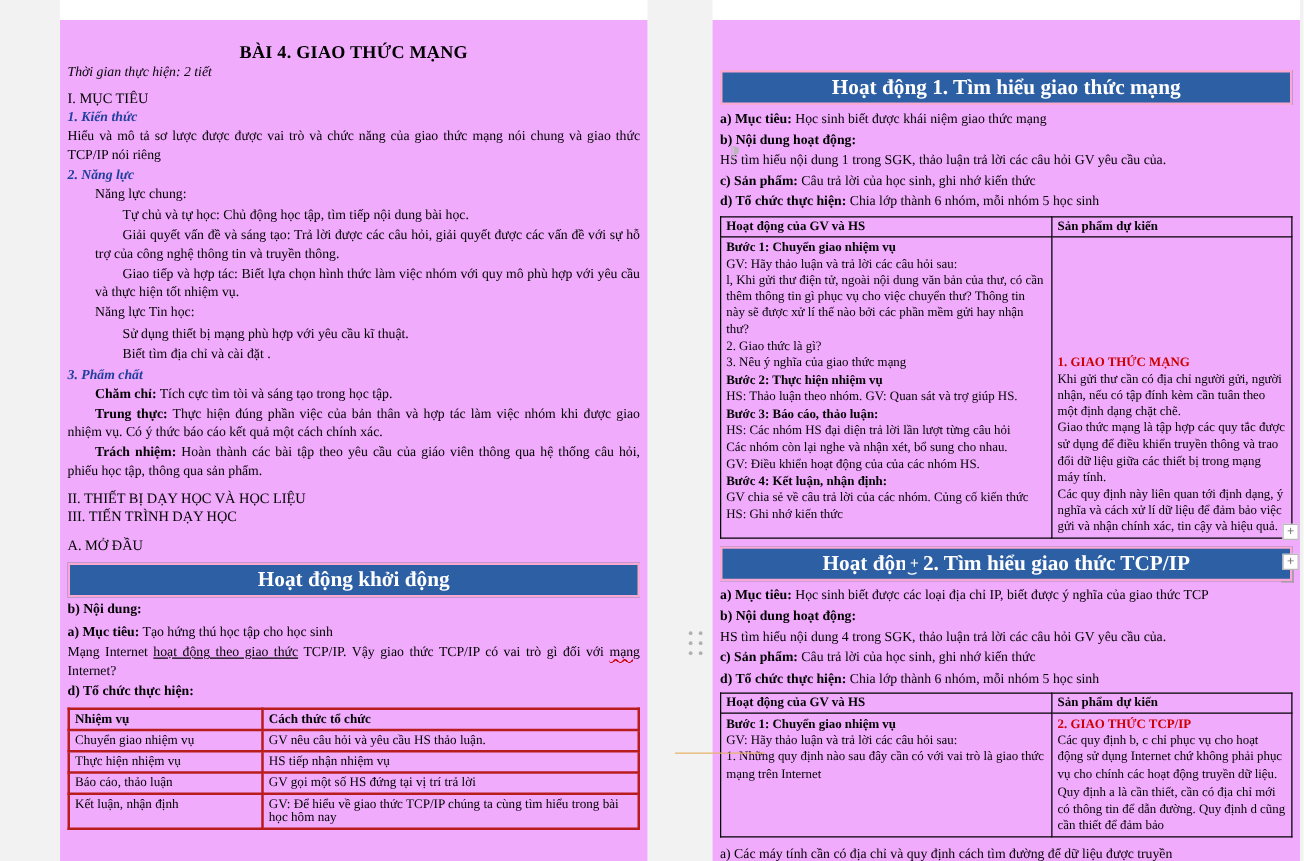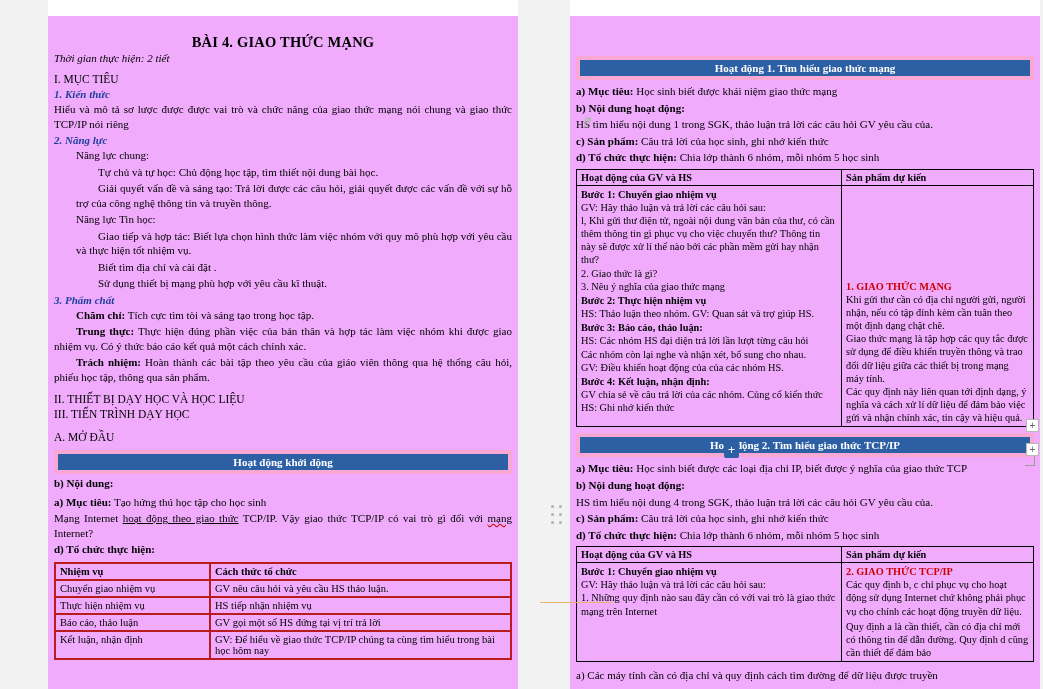--- a/index.html
+++ b/index.html
@@ -33,23 +33,23 @@
   .p { margin-top:2px; line-height:1.32; text-align:justify; }
   .ind { text-indent:22px; }
   .b { font-weight:bold; }
 
   .banner {
     background:#2d5fa4;
     color:#fff;
     font-weight:bold;
     text-align:center;
     padding:2px 16px;
-    font-size:11px;
+    font-size:17px;
     margin-top:7px;
-    border:4px solid #f9a8d4;
+    border:2px solid #f9a8d4;
   }
 
   table.tbl {
     width:100%;
     border-collapse:collapse;
     margin-top:5px;
     font-size:10.5px;
   }
   table.tbl td, table.tbl th {
     border:2px solid #b91c1c;
@@ -132,26 +132,26 @@
 
   <div class="title">BÀI 4. GIAO THỨC MẠNG</div>
   <div class="subtitle">Thời gian thực hiện: 2 tiết</div>
 
   <div class="h-sec">I. MỤC TIÊU</div>
   <div class="h-sub">1. Kiến thức</div>
   <div class="p">Hiểu và mô tả sơ lược được được vai trò và chức năng của giao thức mạng nói chung và giao thức TCP/IP nói riêng</div>
 
   <div class="h-sub">2. Năng lực</div>
   <div class="p ind">Năng lực chung:</div>
-  <div class="p" style="padding-left:22px;text-indent:22px;">Tự chủ và tự học: Chủ động học tập, tìm thiết nội dung bài học.</div>
+  <div class="p" style="padding-left:22px;text-indent:22px;">Tự chủ và tự học: Chủ động học tập, tìm tiếp nội dung bài học.</div>
   <div class="p" style="padding-left:22px;text-indent:22px;">Giải quyết vấn đề và sáng tạo: Trả lời được các câu hỏi, giải quyết được các vấn đề với sự hỗ trợ của công nghệ thông tin và truyền thông.</div>
+  <div class="p" style="padding-left:22px;text-indent:22px;">Giao tiếp và hợp tác: Biết lựa chọn hình thức làm việc nhóm với quy mô phù hợp với  yêu cầu và thực hiện tốt nhiệm vụ.</div>
   <div class="p ind">Năng lực Tin học:</div>
-  <div class="p" style="padding-left:22px;text-indent:22px;">Giao tiếp và hợp tác: Biết lựa chọn hình thức làm việc nhóm với quy mô phù hợp với  yêu cầu và thực hiện tốt nhiệm vụ.</div>
+  <div class="p" style="padding-left:22px;text-indent:22px;">Sử dụng thiết bị mạng phù hợp với yêu cầu kĩ thuật.</div>
   <div class="p" style="padding-left:22px;text-indent:22px;">Biết tìm địa chỉ và cài đặt .</div>
-  <div class="p" style="padding-left:22px;text-indent:22px;">Sử dụng thiết bị mạng phù hợp với yêu cầu kĩ thuật.</div>
 
   <div class="h-sub">3. Phẩm chất</div>
   <div class="p" style="text-indent:22px;">
     <span class="b">Chăm chỉ:</span><span> Tích cực tìm tòi và sáng tạo trong học tập.</span>
   </div>
   <div class="p" style="text-indent:22px;">
     <span class="b">Trung thực:</span><span> Thực hiện đúng phần việc của bản thân và hợp tác làm việc nhóm khi  được giao nhiệm vụ. Có ý thức báo cáo kết quả một cách chính xác.</span>
   </div>
   <div class="p" style="text-indent:22px;">
     <span class="b">Trách nhiệm:</span><span> Hoàn thành các bài tập theo yêu cầu của giáo viên thông qua hệ thống câu hỏi, phiếu học tập, thông qua sản phẩm.</span>

